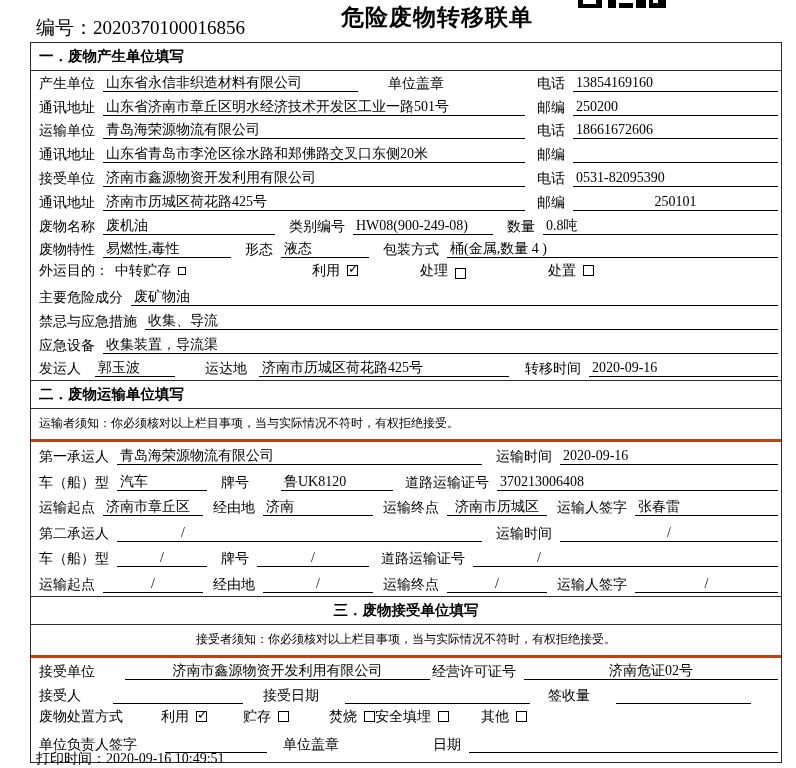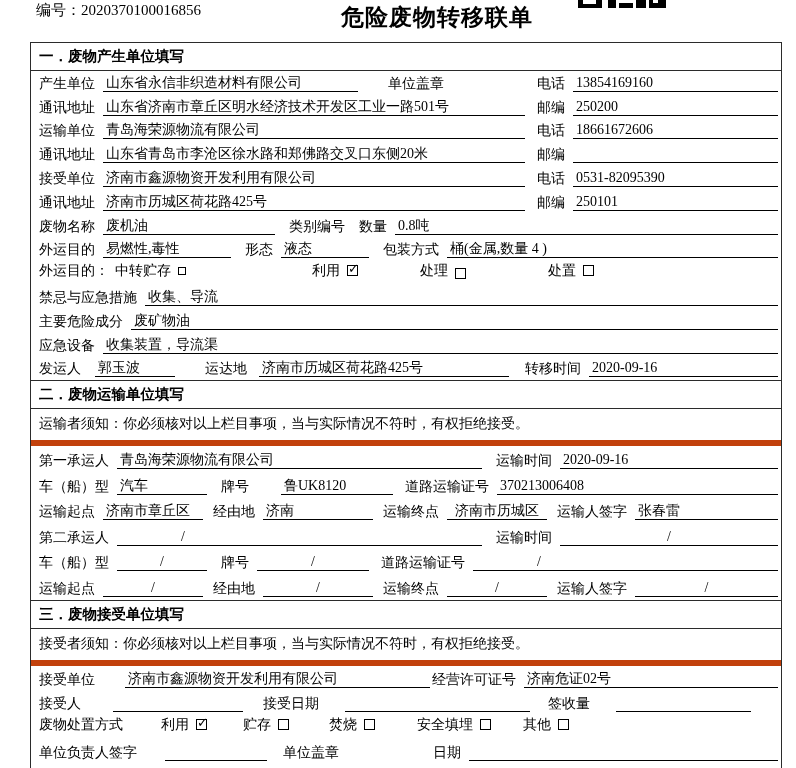--- a/index.html
+++ b/index.html
@@ -3,45 +3,45 @@
 <meta charset="utf-8">
 <style>
   html,body { margin:0; padding:0; }
   body {
     width:796px; height:768px; background:#ffffff; overflow:hidden;
     font-family:"Liberation Serif","DejaVu Serif",serif; color:#000;
   }
   .page { position:relative; width:796px; height:768px; background:#fff; }
 
   
-  .serial { position:absolute; left:36px; top:1px; font-size:15px; }
+  .serial { position:absolute; left:36px; top:15px; font-size:19px; }
   .doc-title {
     position:absolute; left:72px; top:2px; width:730px; text-align:center;
     font-size:23px; font-weight:bold; letter-spacing:1px;
     font-family:"Liberation Sans","DejaVu Sans",sans-serif;
   }
   .qr { position:absolute; left:578px; top:0; width:92px; height:9px; }
   .qr i { position:absolute; background:#000; display:block; }
 
   
   .form { position:absolute; left:30px; top:42px; width:752px; }
   .section { border:1px solid #2b2b2b; background:#fff; box-sizing:border-box; }
   .section + .section { margin-top:-1px; }
   .sec-title {
     font-family:"Liberation Sans","DejaVu Sans",sans-serif;
     font-weight:bold; font-size:14.5px; padding:4px 8px 4px;
     border-bottom:1px solid #2b2b2b;
   }
-  .notice { font-size:14px; padding:6px 8px 7px; border-bottom:6px solid #c2410c; }
+  .notice { font-size:12px; padding:6px 8px 7px; border-bottom:3px solid #c2410c; }
   .frow { display:flex; align-items:flex-end; padding:0 3px 3px 8px; box-sizing:border-box; }
   .frow.opts { align-items:center; padding-bottom:5px; }
   .s1 .frow { height:23.8px; }
   .s2 .frow { height:25.6px; }
   .s3 .frow { height:24.6px; }
-  .s3 { padding-bottom:6px; }
+  .s3 { padding-bottom:6px;text-align:center; }
   .lbl { white-space:nowrap; font-size:14px; line-height:17px; flex:none; }
   .val {
     border-bottom:1px solid #000; font-size:14px; line-height:17px;
     white-space:nowrap; padding:0 3px; margin-left:8px; flex:none;
     overflow:hidden; box-sizing:border-box;
   }
   .grow { flex:1 1 auto; min-width:0; }
   .slash { text-align:center; }
   .slash-left { text-align:left; padding-left:64px; }
 
@@ -114,33 +114,34 @@
         <span class="lbl">接受单位</span>
         <span class="val grow">济南市鑫源物资开发利用有限公司</span>
         <span class="lbl" style="margin-left:12px;">电话</span>
         <span class="val" style="width:205px;">0531-82095390</span>
       </div>
 
       <div class="frow">
         <span class="lbl">通讯地址</span>
         <span class="val grow">济南市历城区荷花路425号</span>
         <span class="lbl" style="margin-left:12px;">邮编</span>
-        <span class="val" style="width:205px;">250101</span>
+        <span class="val" style="width:205px;text-align:center;">250101</span>
       </div>
 
       <div class="frow">
         <span class="lbl">废物名称</span>
         <span class="val" style="width:172px;">废机油</span>
         <span class="lbl" style="margin-left:14px;">类别编号</span>
+        <span class="val" style="width:140px;">HW08(900-249-08)</span>
         <span class="lbl" style="margin-left:14px;">数量</span>
         <span class="val grow">0.8吨</span>
       </div>
 
       <div class="frow">
-        <span class="lbl">外运目的</span>
+        <span class="lbl">废物特性</span>
         <span class="val" style="width:128px;">易燃性,毒性</span>
         <span class="lbl" style="margin-left:14px;">形态</span>
         <span class="val" style="width:88px;">液态</span>
         <span class="lbl" style="margin-left:14px;">包装方式</span>
         <span class="val grow">桶(金属,数量 4 )</span>
       </div>
 
       <div class="frow opts">
         <span class="lbl">外运目的：</span>
         <span class="opt" style="margin-left:6px;">
@@ -155,27 +156,27 @@
             <span class="lbl">处理</span>
             <span class="cb"></span>
           </span>
         <span class="opt" style="margin-left:82px;">
             <span class="lbl">处置</span>
             <span class="cb"></span>
           </span>
       </div>
 
       <div class="frow">
+        <span class="lbl">主要危险成分</span>
+        <span class="val grow">废矿物油</span>
+      </div>
+
+      <div class="frow">
         <span class="lbl">禁忌与应急措施</span>
         <span class="val grow">收集、导流</span>
-      </div>
-
-      <div class="frow">
-        <span class="lbl">主要危险成分</span>
-        <span class="val grow">废矿物油</span>
       </div>
 
       <div class="frow">
         <span class="lbl">应急设备</span>
         <span class="val grow">收集装置，导流渠</span>
       </div>
 
       <div class="frow">
         <span class="lbl">发运人</span>
         <span class="val" style="width:80px;margin-left:14px;">郭玉波</span>
@@ -272,35 +273,36 @@
             <span class="cb checked"></span>
           </span>
         <span class="opt" style="margin-left:36px;">
             <span class="lbl">贮存</span>
             <span class="cb"></span>
           </span>
         <span class="opt" style="margin-left:40px;">
             <span class="lbl">焚烧</span>
             <span class="cb"></span>
           </span>
-        <span class="opt" style="margin-left:42px;">
+        <span class="opt" style="">
             <span class="lbl">安全填埋</span>
             <span class="cb"></span>
           </span>
         <span class="opt" style="margin-left:32px;">
             <span class="lbl">其他</span>
             <span class="cb"></span>
           </span>
       </div>
 
       <div class="frow">
         <span class="lbl">单位负责人签字</span>
         <span class="val" style="width:102px;margin-left:28px;"></span>
         <span class="lbl" style="margin-left:16px;">单位盖章</span>
         <span class="lbl" style="margin-left:94px;">日期</span>
         <span class="val grow"></span>
       </div>
     </div>
 
   </div>
 
+  <div class="print-time"><span>打印时间：</span><span>2020-09-16 10:49:51</span></div>
 
 </div>
 
 </body></html>

